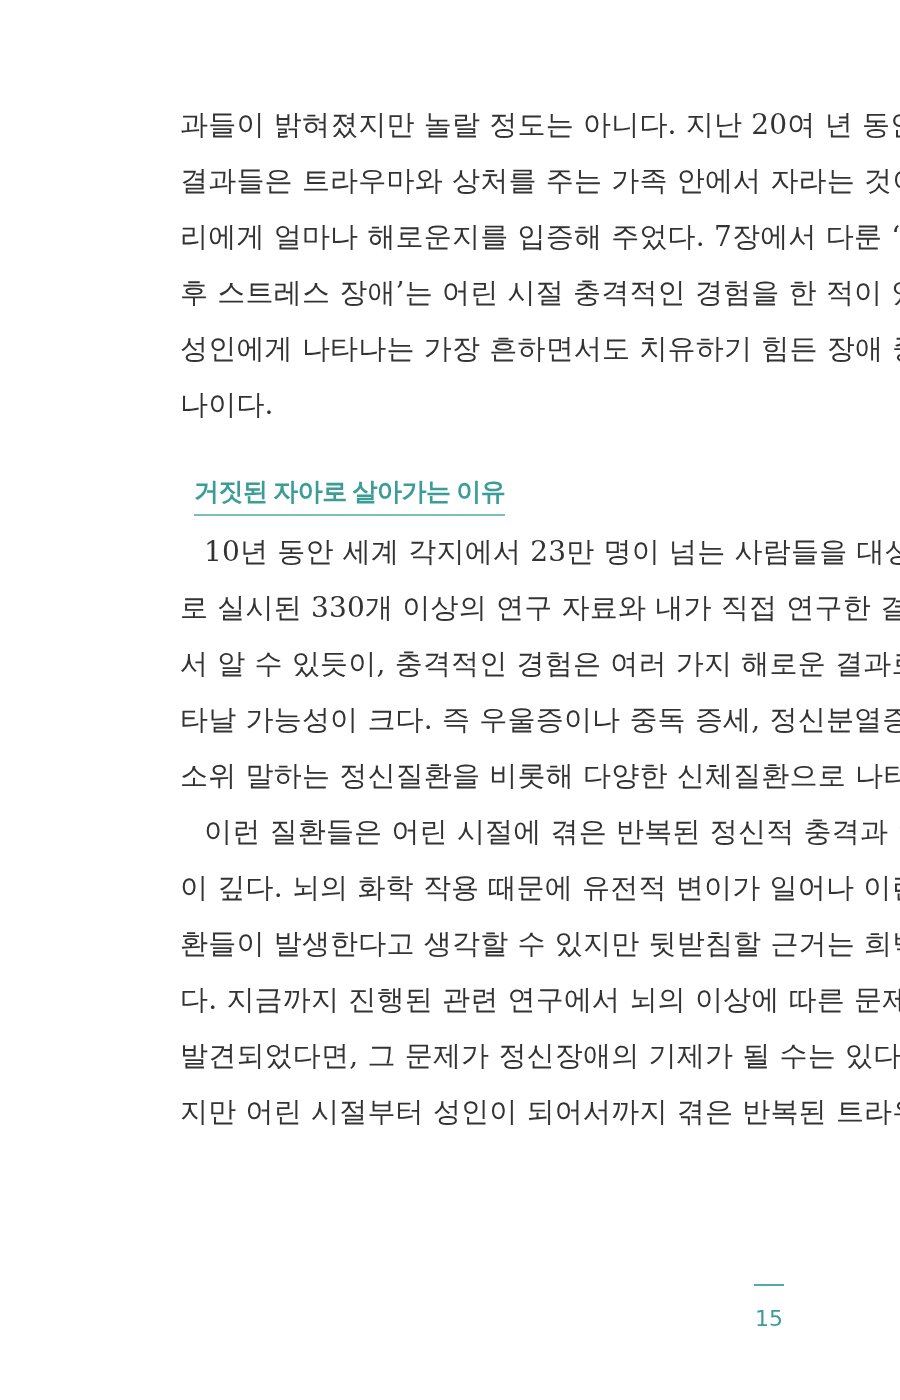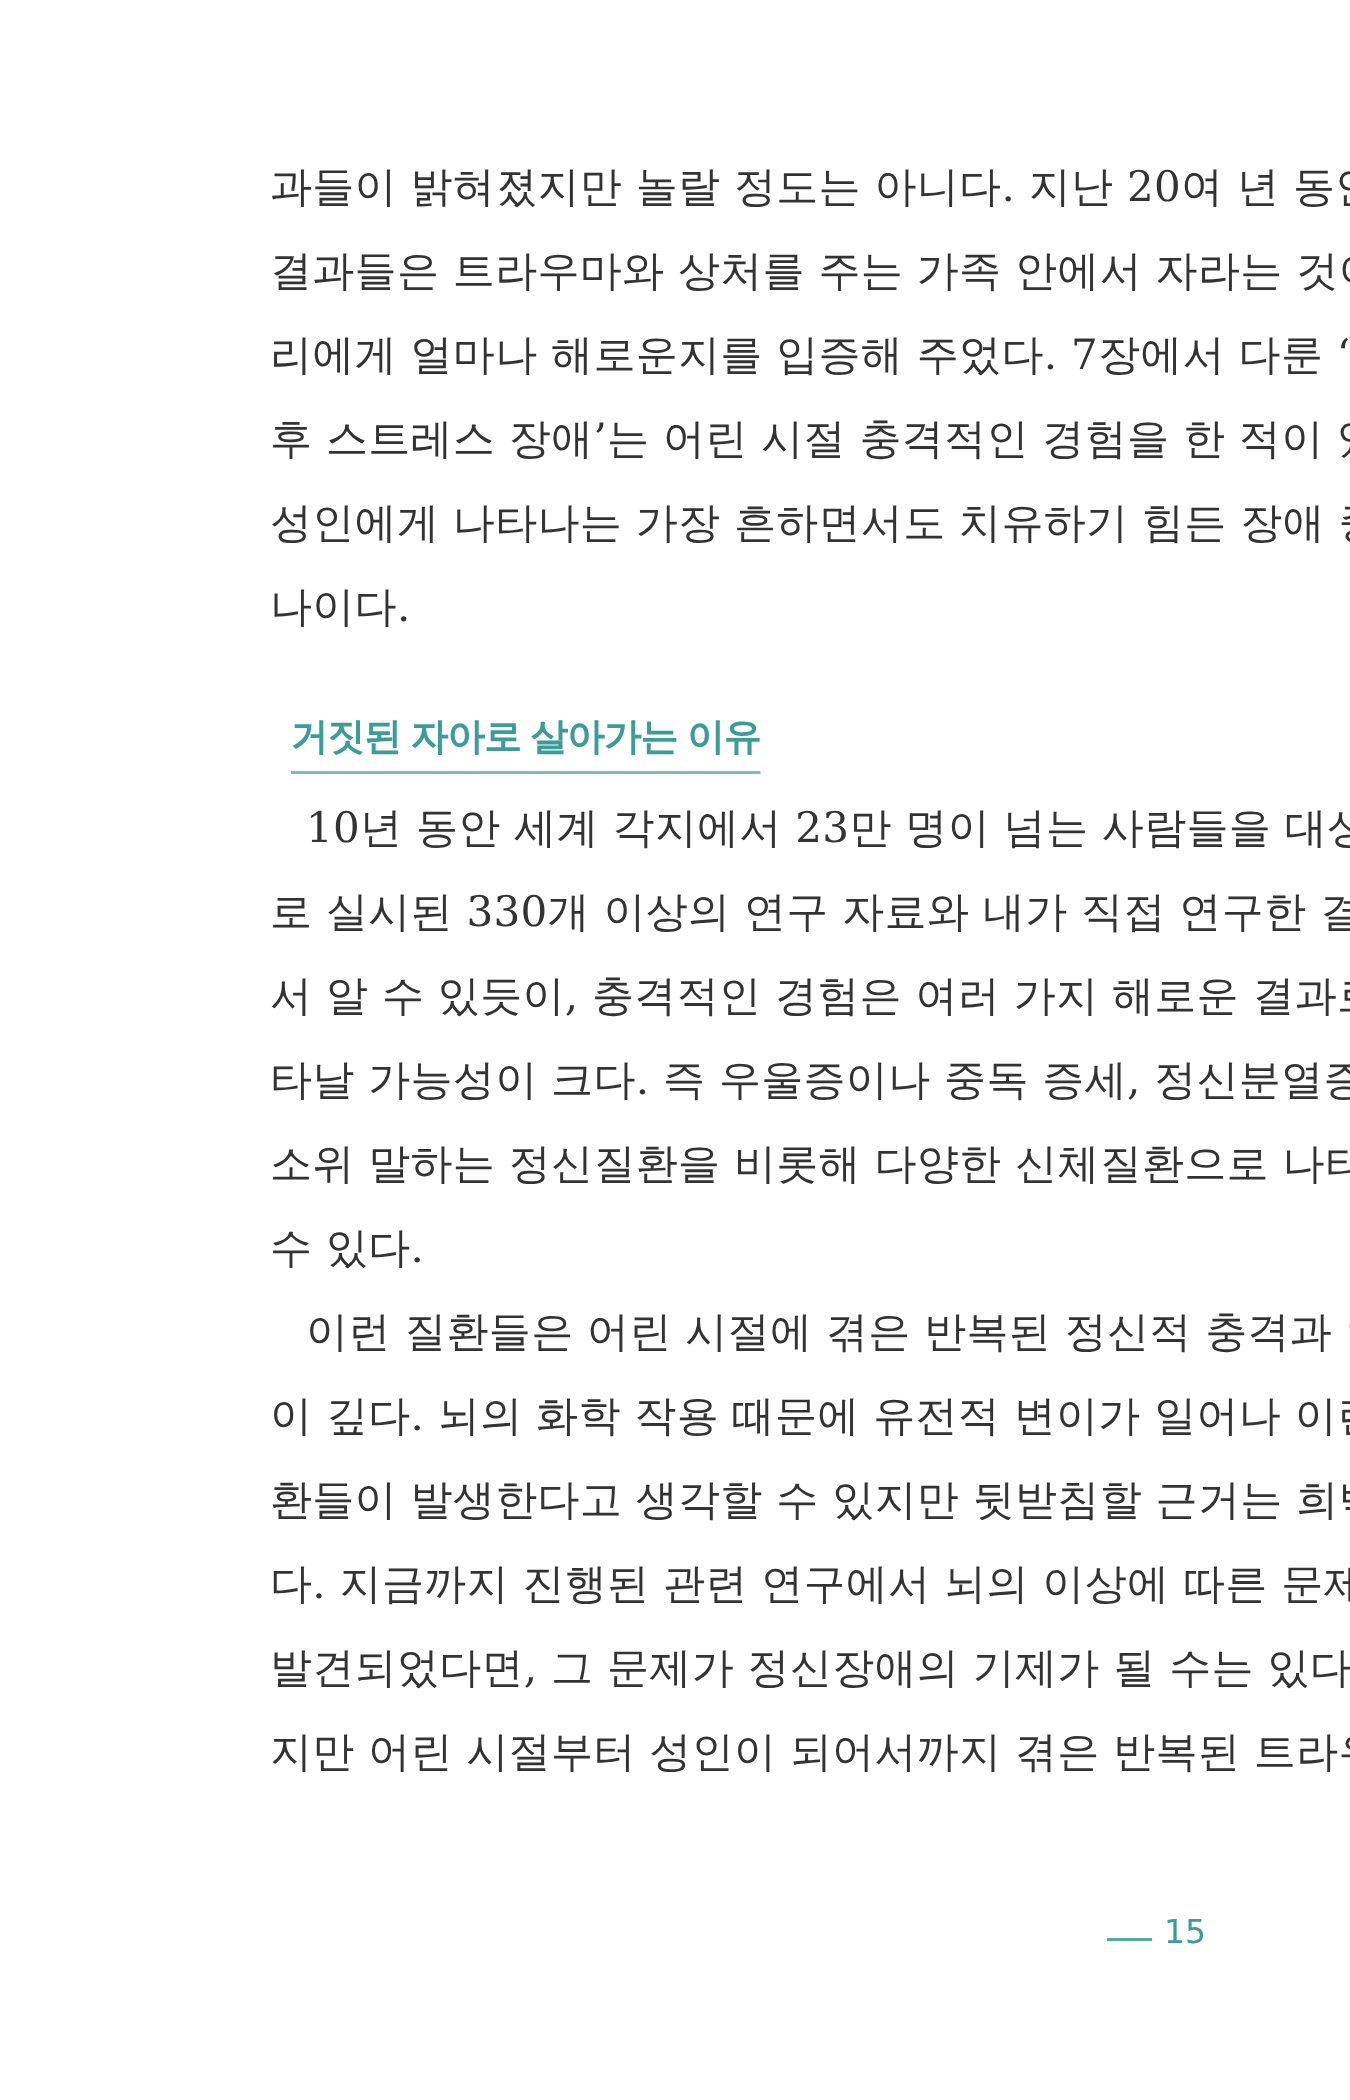--- a/index.html
+++ b/index.html
@@ -39,39 +39,40 @@
   .line.indent {
     padding-left: 24px;
   }
   .line.short {
     text-align: center;
     text-align-last: left;
   }
   .section-heading {
     display: inline-block;
     margin: 45px 0 8px 14px;
-    font-family: Liberation Sans, sans-serif;
+    font-family: Liberation Serif, serif;
     font-weight: 700;
     font-size: 25px;
     line-height: 1.1;
     letter-spacing: -0.5px;
     color: var(--accent-teal, #3b9c98);
     padding-bottom: 8px;
     border-bottom: 2px solid var(--heading-underline, #7bbfbc);
   }
   .heading-row {
     line-height: 0;
   }
   .page-footer {
     position: absolute;
     top: 1276px;
-    right: 96px;
+    right: 116px;
     display: flex;
     align-items: center;
-    gap: 8px;
+    gap: 20px;
+    flex-direction: column;
   }
   .footer-rule {
     display: inline-block;
     width: 30px;
     height: 2px;
     background: var(--footer-rule, #53aaa6);
     margin-top: 8px;
   }
   .page-number {
     font-family: "DejaVu Sans", "Liberation Sans", sans-serif;
@@ -98,21 +99,20 @@
     <div class="heading-row">
       <h2 class="section-heading">거짓된 자아로 살아가는 이유</h2>
     </div>
 
     <div class="para">
       <div class="line indent">10년 동안 세계 각지에서 23만 명이 넘는 사람들을 대상으</div>
       <div class="line">로 실시된 330개 이상의 연구 자료와 내가 직접 연구한 결과에</div>
       <div class="line">서 알 수 있듯이, 충격적인 경험은 여러 가지 해로운 결과로 나</div>
       <div class="line">타날 가능성이 크다. 즉 우울증이나 중독 증세, 정신분열증 등</div>
       <div class="line">소위 말하는 정신질환을 비롯해 다양한 신체질환으로 나타날</div>
-      <div class="line short">수 있다.</div>
     </div>
 
     <div class="para">
       <div class="line indent">이런 질환들은 어린 시절에 겪은 반복된 정신적 충격과 연관</div>
       <div class="line">이 깊다. 뇌의 화학 작용 때문에 유전적 변이가 일어나 이런 질</div>
       <div class="line">환들이 발생한다고 생각할 수 있지만 뒷받침할 근거는 희박하</div>
       <div class="line">다. 지금까지 진행된 관련 연구에서 뇌의 이상에 따른 문제가</div>
       <div class="line">발견되었다면, 그 문제가 정신장애의 기제가 될 수는 있다. 하</div>
       <div class="line">지만 어린 시절부터 성인이 되어서까지 겪은 반복된 트라우마</div>
     </div>

